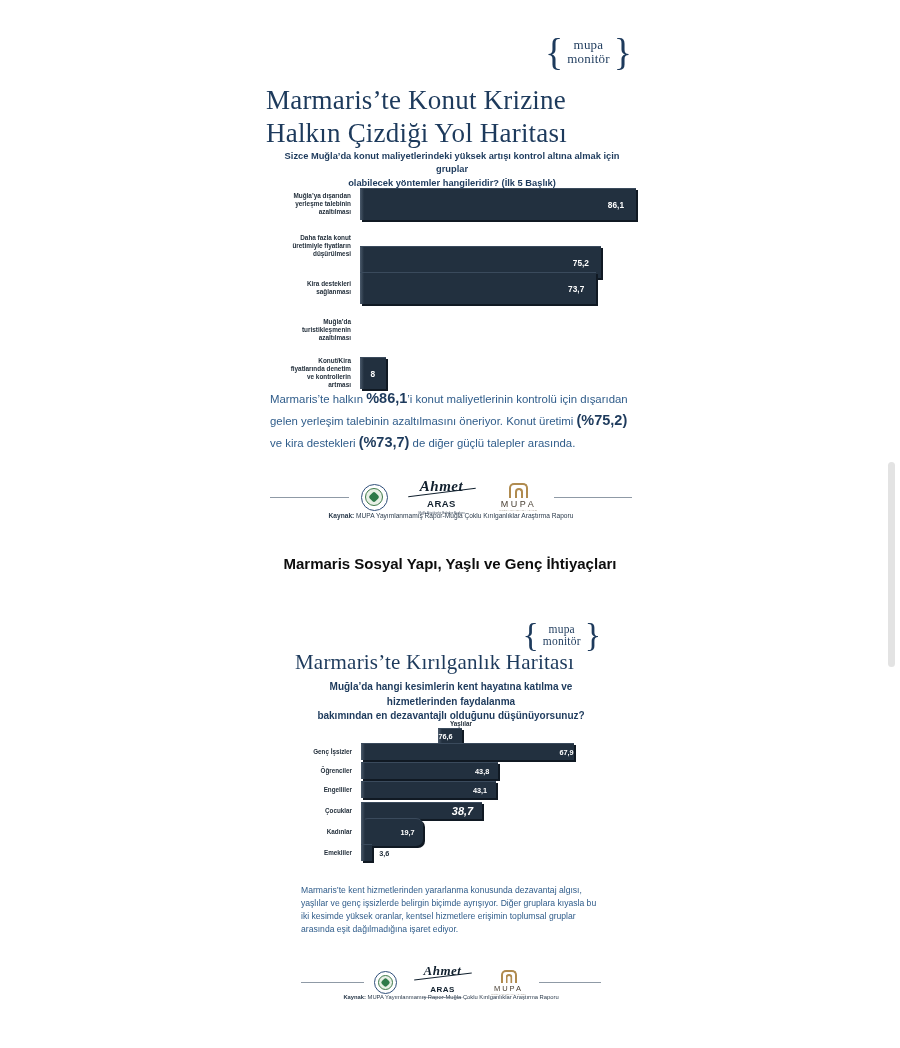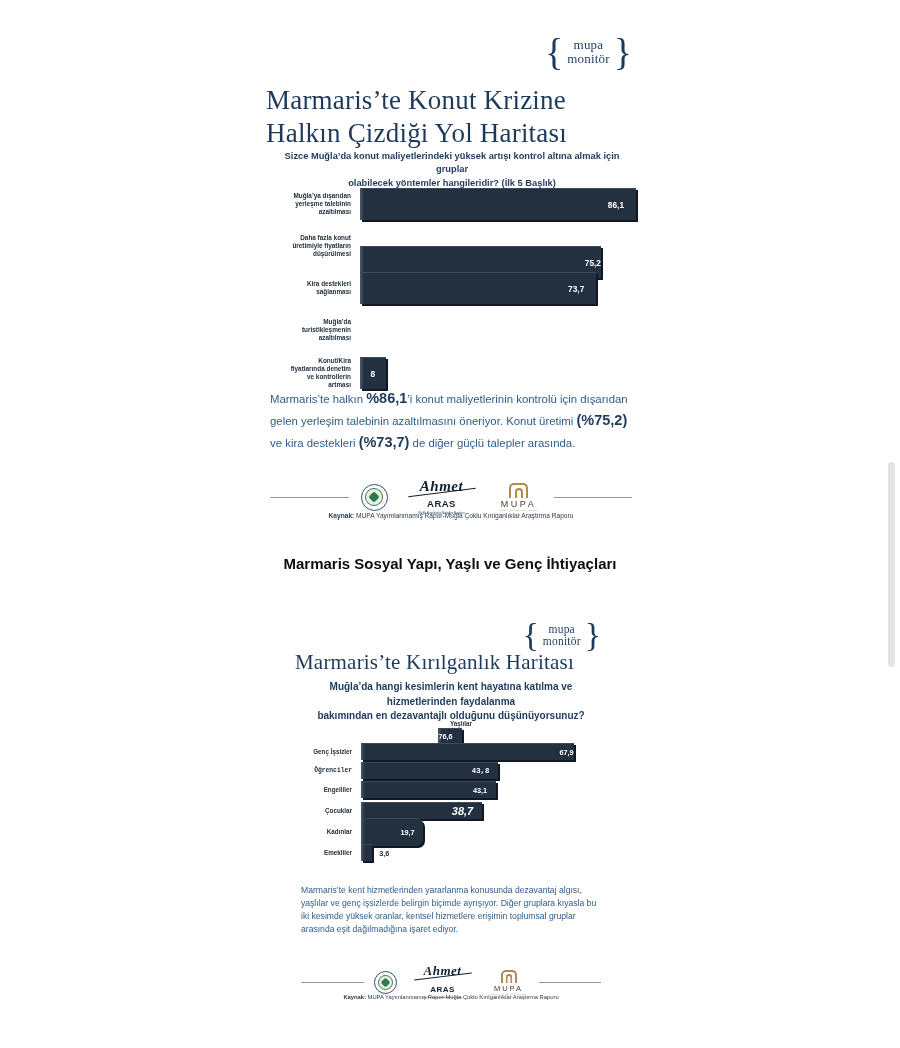--- a/index.html
+++ b/index.html
@@ -171,21 +171,21 @@
         </div>
       </div>
 
       <div class="bar-row" style="height:38px; margin-bottom:4px;">
         <div class="bar-label" style="width:92px; font-size:6.4px;">
           <div>Daha fazla konut</div>
           <div>üretimiyle fiyatların</div>
           <div>düşürülmesi</div>
         </div>
         <div class="bar-wrap">
-          <div class="bar" style="width:87.3%; height:32px; margin-top:32px;">
+          <div class="bar" style="width:87.3%; height:32px; padding-right:12px;margin-top:32px;">
             <span class="bar-val" style="font-size:8.3px;">75,2</span>
           </div>
         </div>
       </div>
 
       <div class="bar-row" style="height:38px; margin-bottom:4px;">
         <div class="bar-label" style="width:92px; font-size:6.4px;">
           <div>Kira destekleri</div>
           <div>sağlanması</div>
         </div>
@@ -292,21 +292,21 @@
 
       <div class="bar-row" style="height:21px;">
         <div class="bar-label" style="width:62px; font-size:6.3px;">Genç İşsizler</div>
         <div class="bar-wrap">
           <div class="bar" style="width:88.6%; height:17px; ">
             <span class="bar-val" style="font-size:7.3px;">67,9</span>
           </div>
         </div>
       </div>
 
-      <div class="bar-row" style="height:17px;font-family:Liberation Mono, monospace;">
+      <div class="bar-row" style="height:17px;">
         <div class="bar-label" style="width:62px; font-size:6.3px;">Öğrenciler</div>
         <div class="bar-wrap">
           <div class="bar" style="width:57.2%; height:17px; padding-right:9px;">
             <span class="bar-val" style="font-size:7.3px;">43,8</span>
           </div>
         </div>
       </div>
 
       <div class="bar-row" style="height:21px;">
         <div class="bar-label" style="width:62px; font-size:6.3px;">Engelliler</div>

